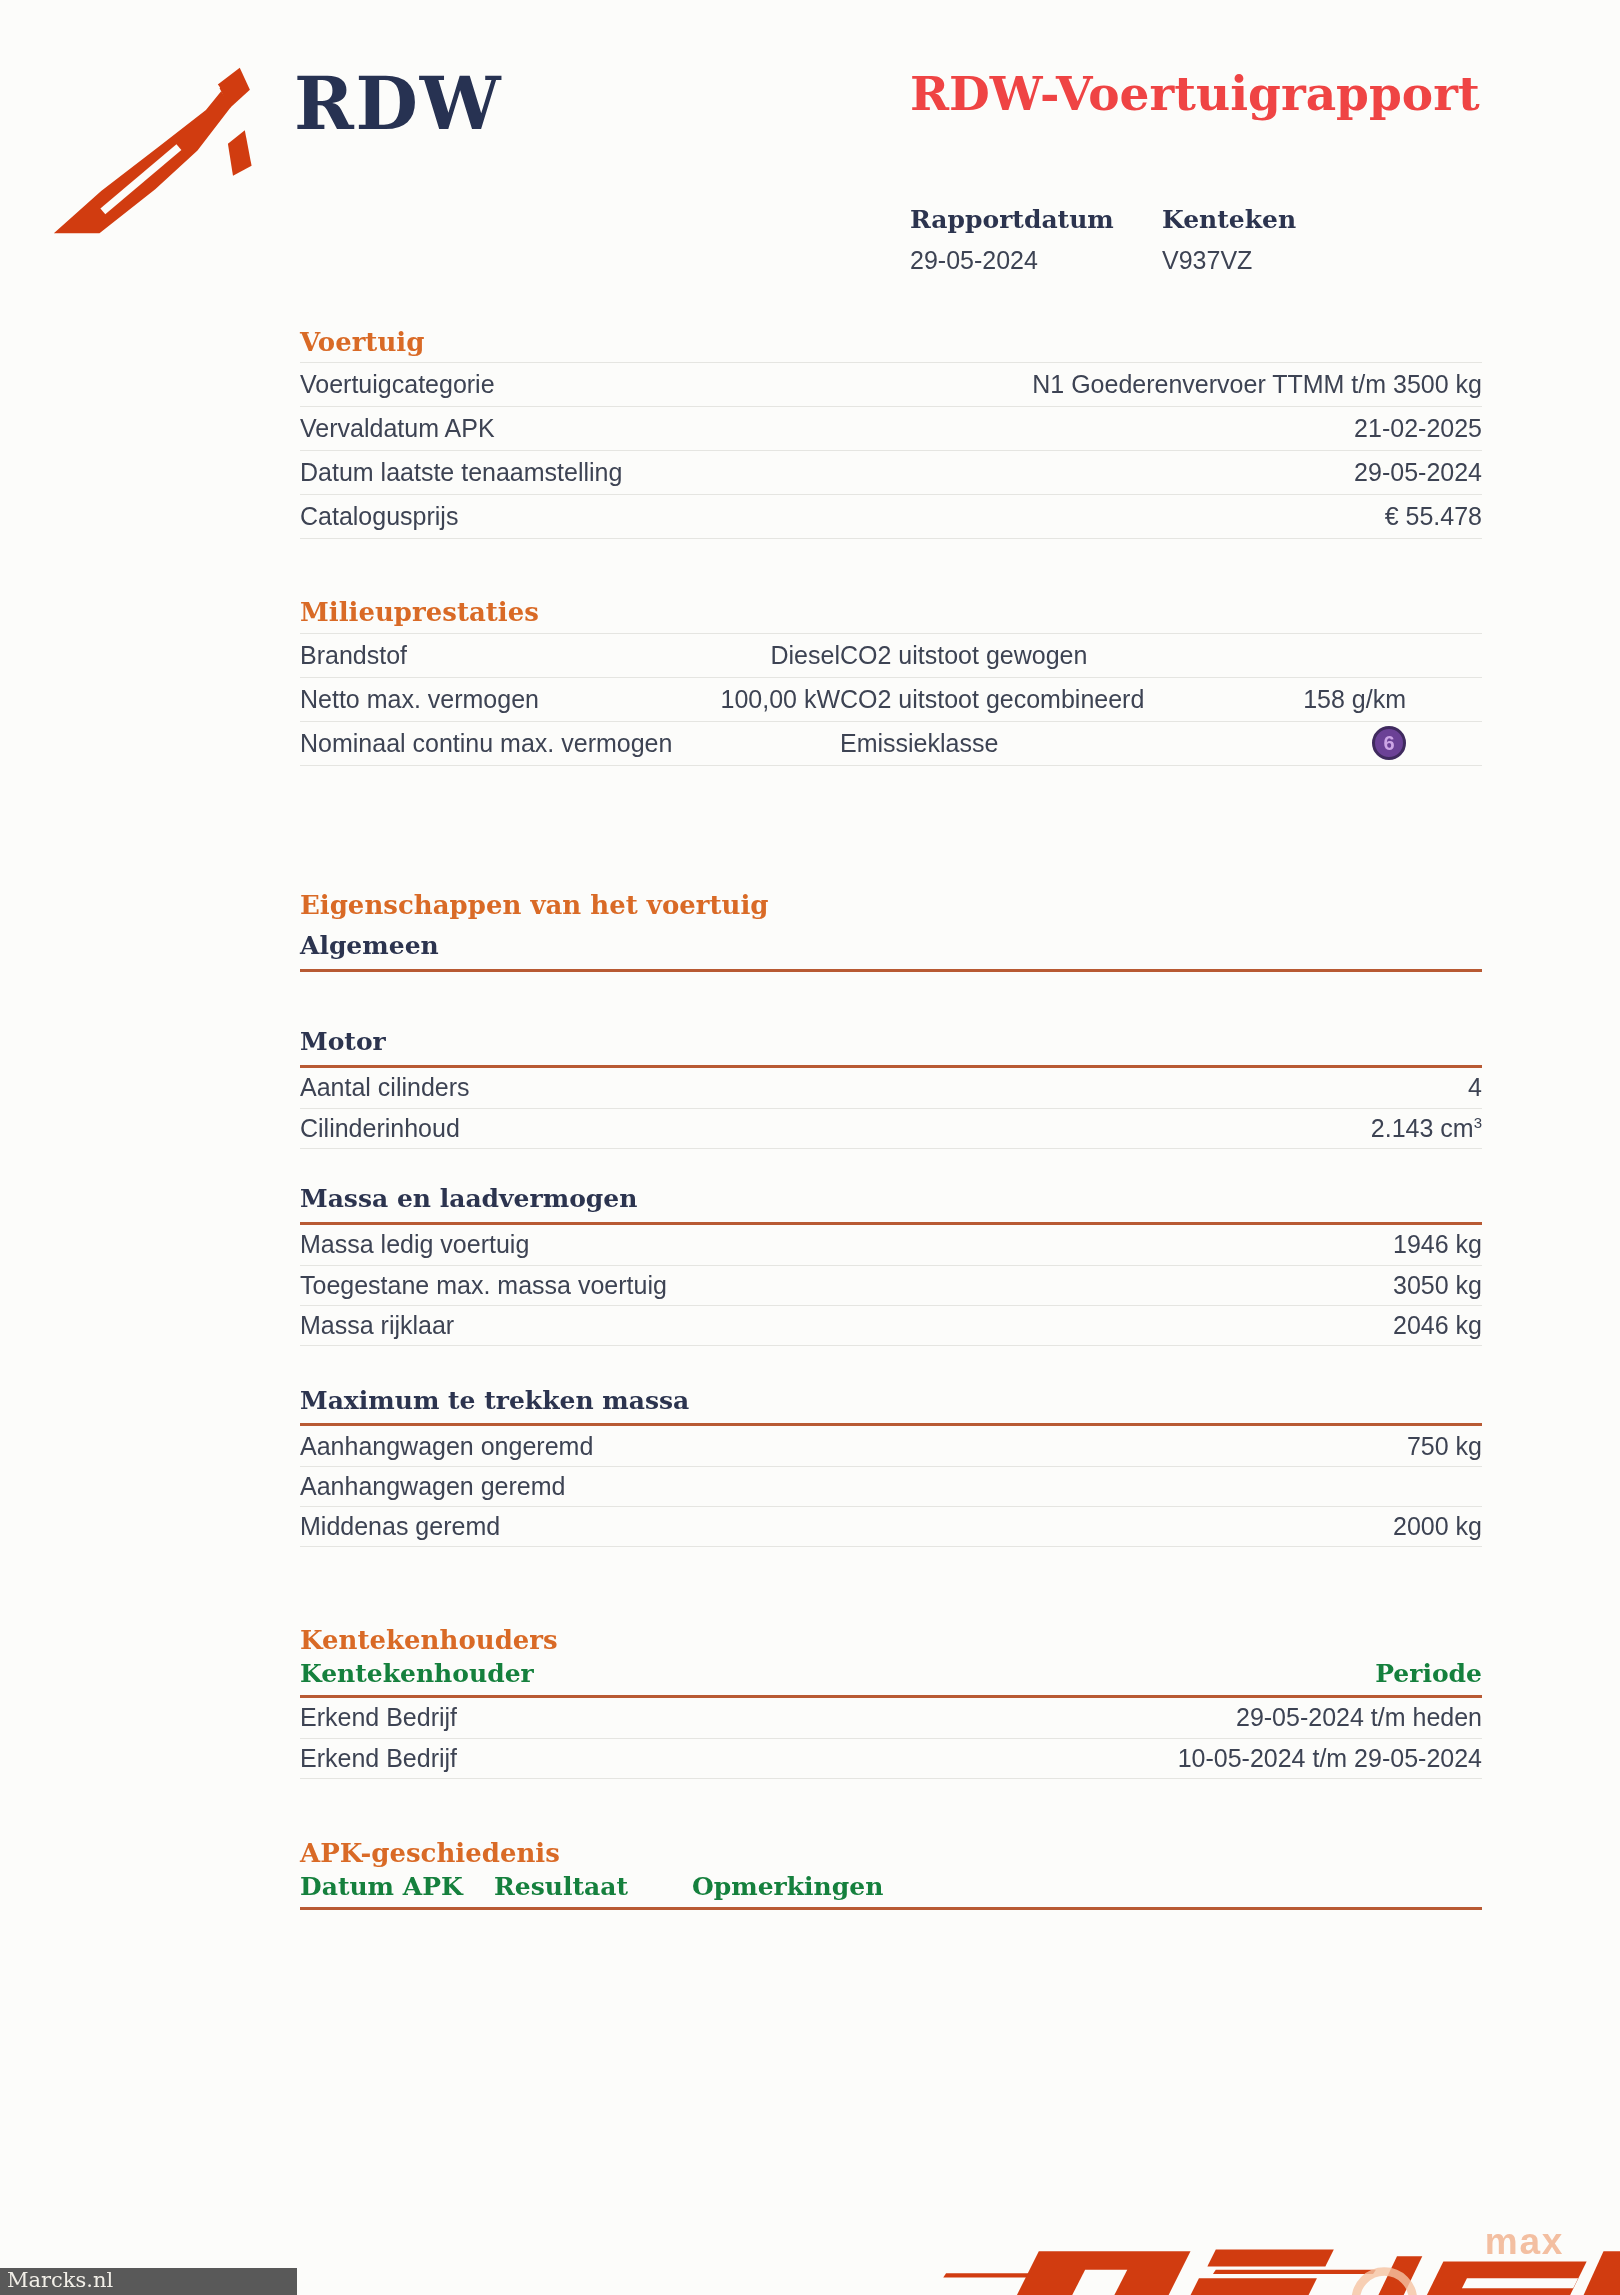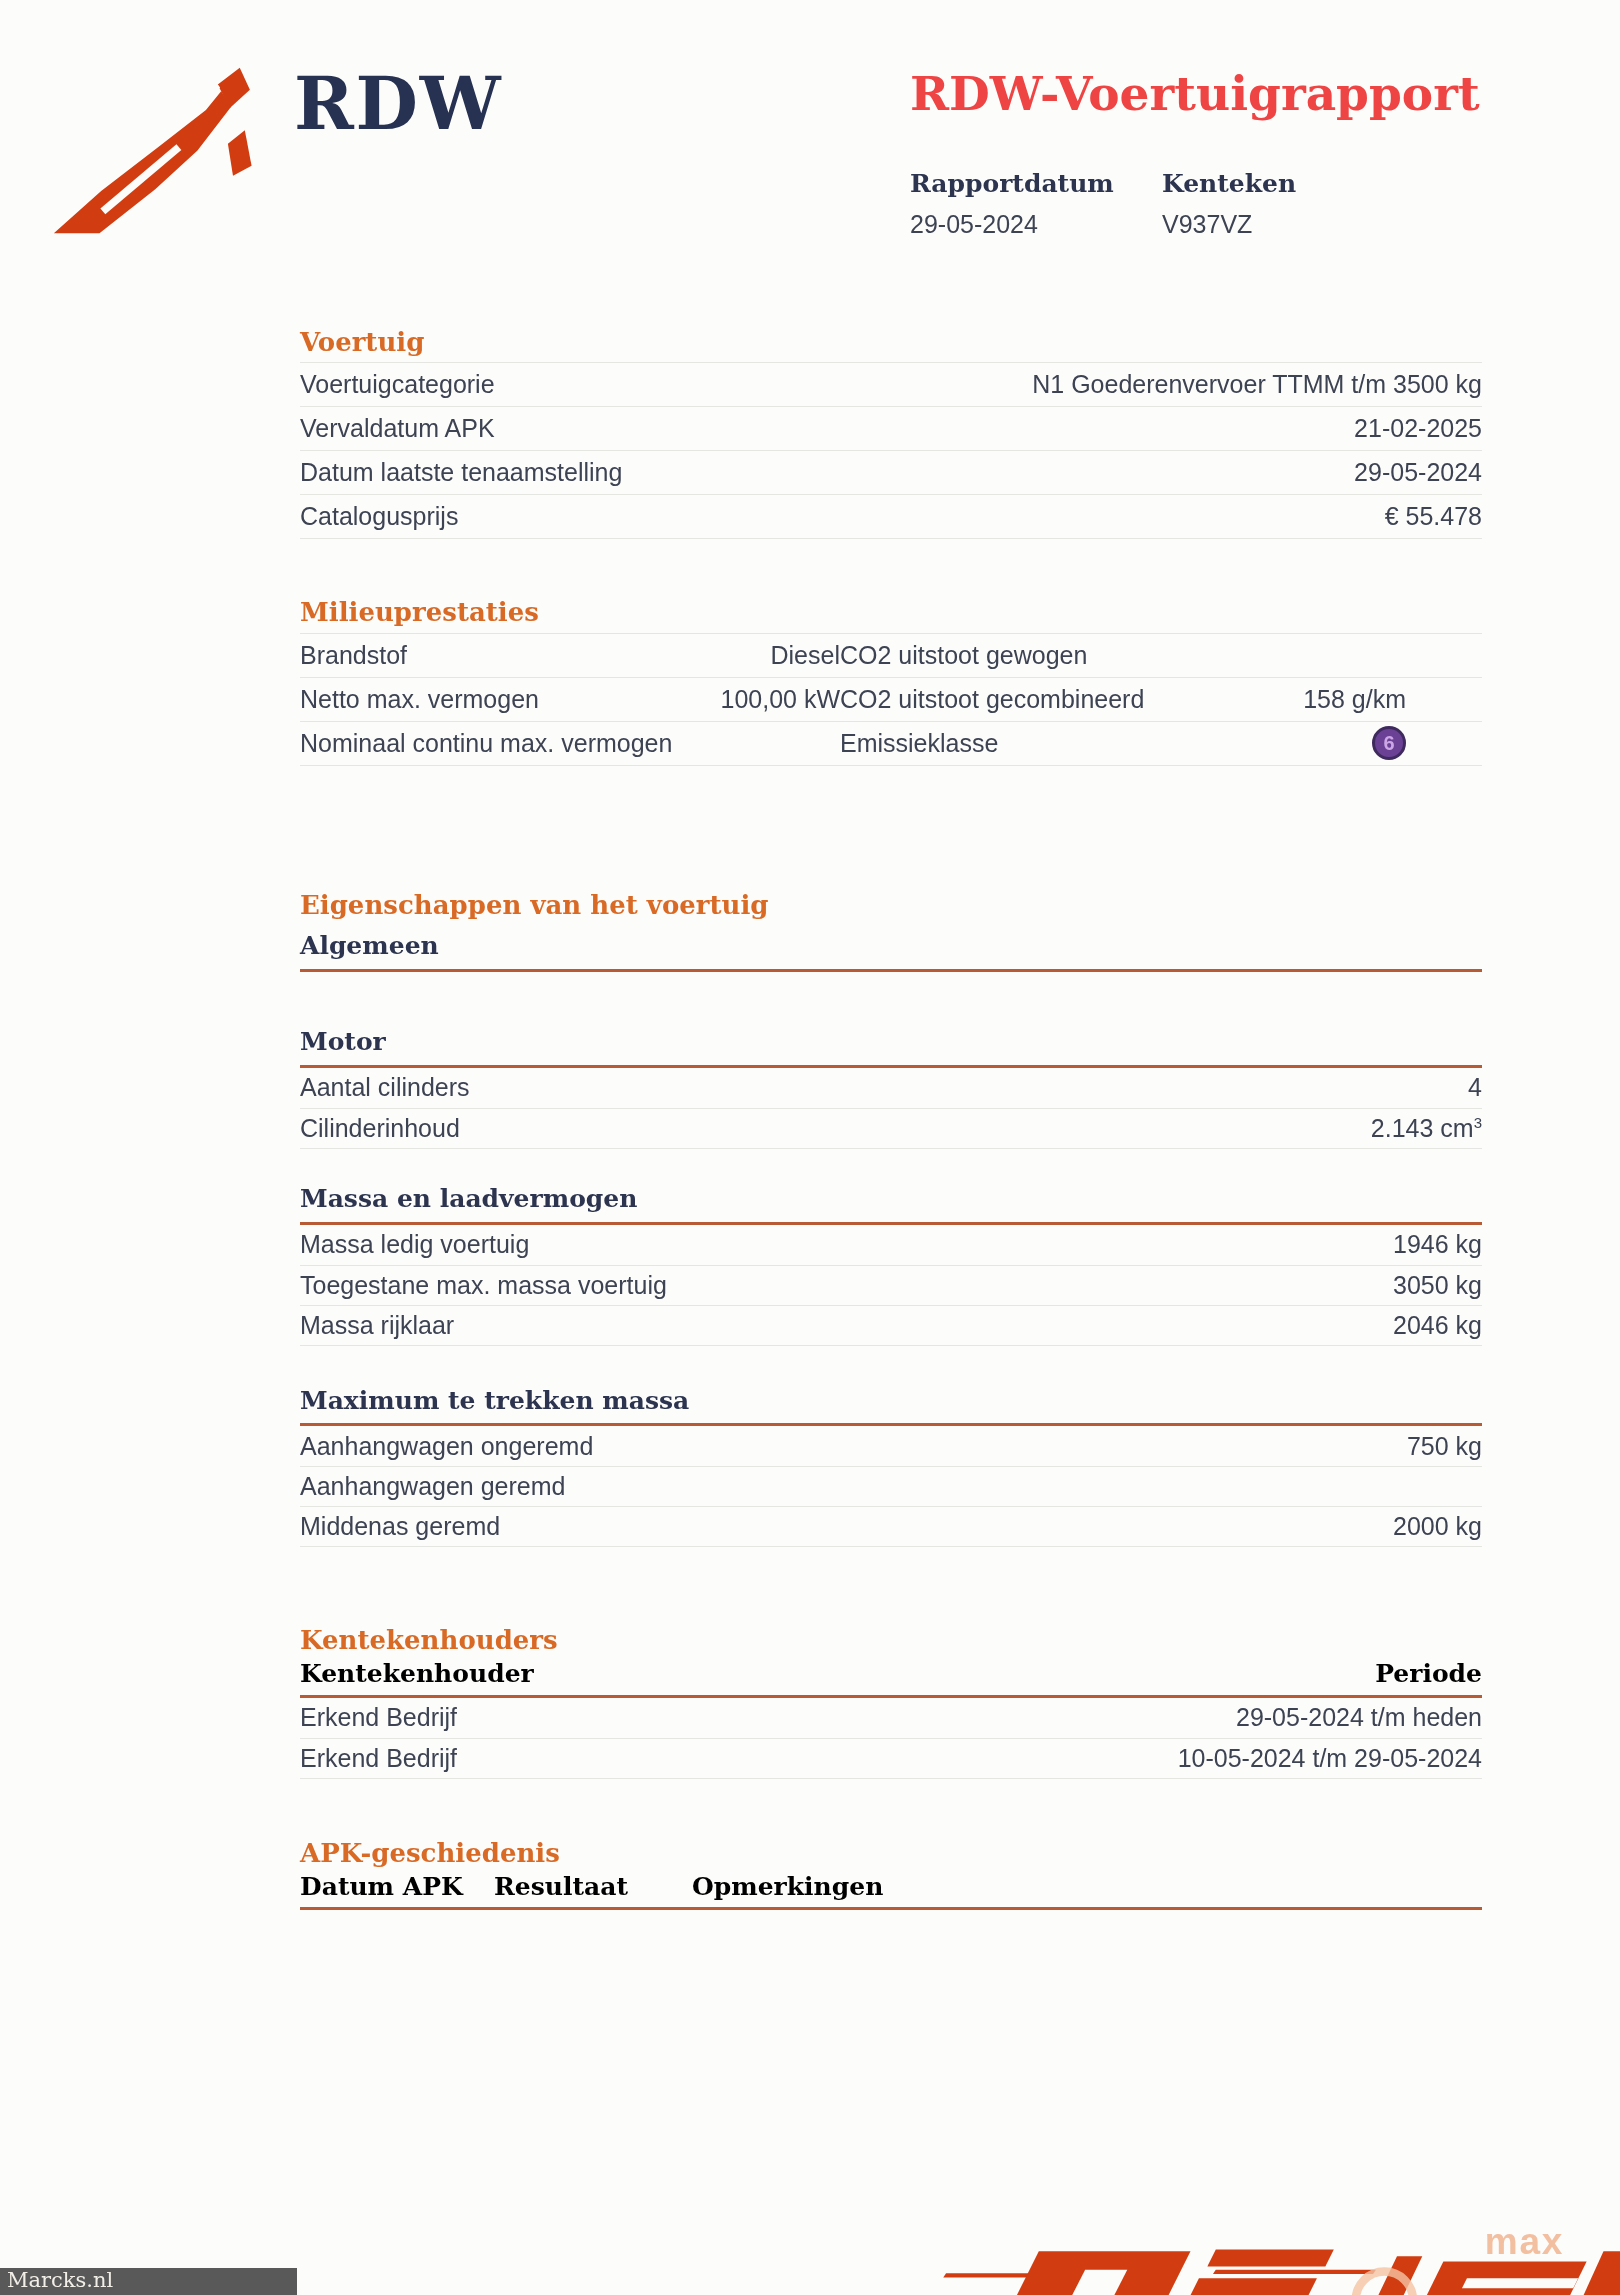--- a/index.html
+++ b/index.html
@@ -11,21 +11,21 @@
     color:#3d4353;
   }
 
   
   .logo-box { position:absolute; left:52px; top:66px; width:220px; height:169px; }
   .wordmark { position:absolute; left:294px; top:61px; font-family:"DejaVu Serif", serif;
               font-weight:bold; font-size:72px; color:#273252; letter-spacing:1.7px; }
   .doc-title { position:absolute; left:910px; top:66px; font-family:"DejaVu Serif", serif;
                font-weight:bold; font-size:47px; color:#ef4444; }
   .meta { position:absolute; left:910px; top:169px; display:flex; }
-  .meta .m-col { width:252px; }
+  .meta .m-col { width:252px;margin-top:36px; }
   .meta .m-label { font-family:"DejaVu Serif", serif; font-weight:bold; font-size:25px; color:#2c344f; }
   .meta .m-value { font-size:25px; margin-top:11.8px; color:#3d4353; }
 
   
   .content { position:absolute; left:300px; top:325px; width:1182px; }
   h2.sect { font-family:"DejaVu Serif", serif; font-weight:bold; font-size:26px;
             color:#d96a26; line-height:34px; }
   h3.sub { font-family:"DejaVu Serif", serif; font-weight:bold; font-size:25px;
            color:#2c344f; line-height:32px; padding-bottom:6.8px;
            border-bottom:3.4px solid #b85a33; }
@@ -49,21 +49,21 @@
     width:34px; height:34px; border-radius:50%;
     background:#6b4196; border:3.4px solid #3f2a5e;
     color:#cda6e6; font-size:20px; font-weight:bold;
   }
 
   sup { font-size:15px; vertical-align:super; line-height:0; }
 
   
   .thead { display:flex; justify-content:space-between; align-items:flex-end;
            padding-bottom:6.8px; border-bottom:3.4px solid #b85a33; margin-top:1.7px; }
-  .thead .th { font-family:"DejaVu Serif", serif; font-weight:bold; font-size:25px; color:#000000; }
+  .thead .th { font-family:"DejaVu Serif", serif; font-weight:bold; font-size:25px; color:#15803d; }
   .thead.apk { justify-content:flex-start; }
   .thead.apk .th:nth-child(1){ width:194px; }
   .thead.apk .th:nth-child(2){ width:198px; }
 
   
   .s-voertuig   { margin-top:0; }
   .s-milieu     { margin-top:56px; }
   .s-eigensch   { margin-top:122px; }
   .sub-algemeen { margin-top:8.4px; }
   .sub-motor    { margin-top:54px; }

